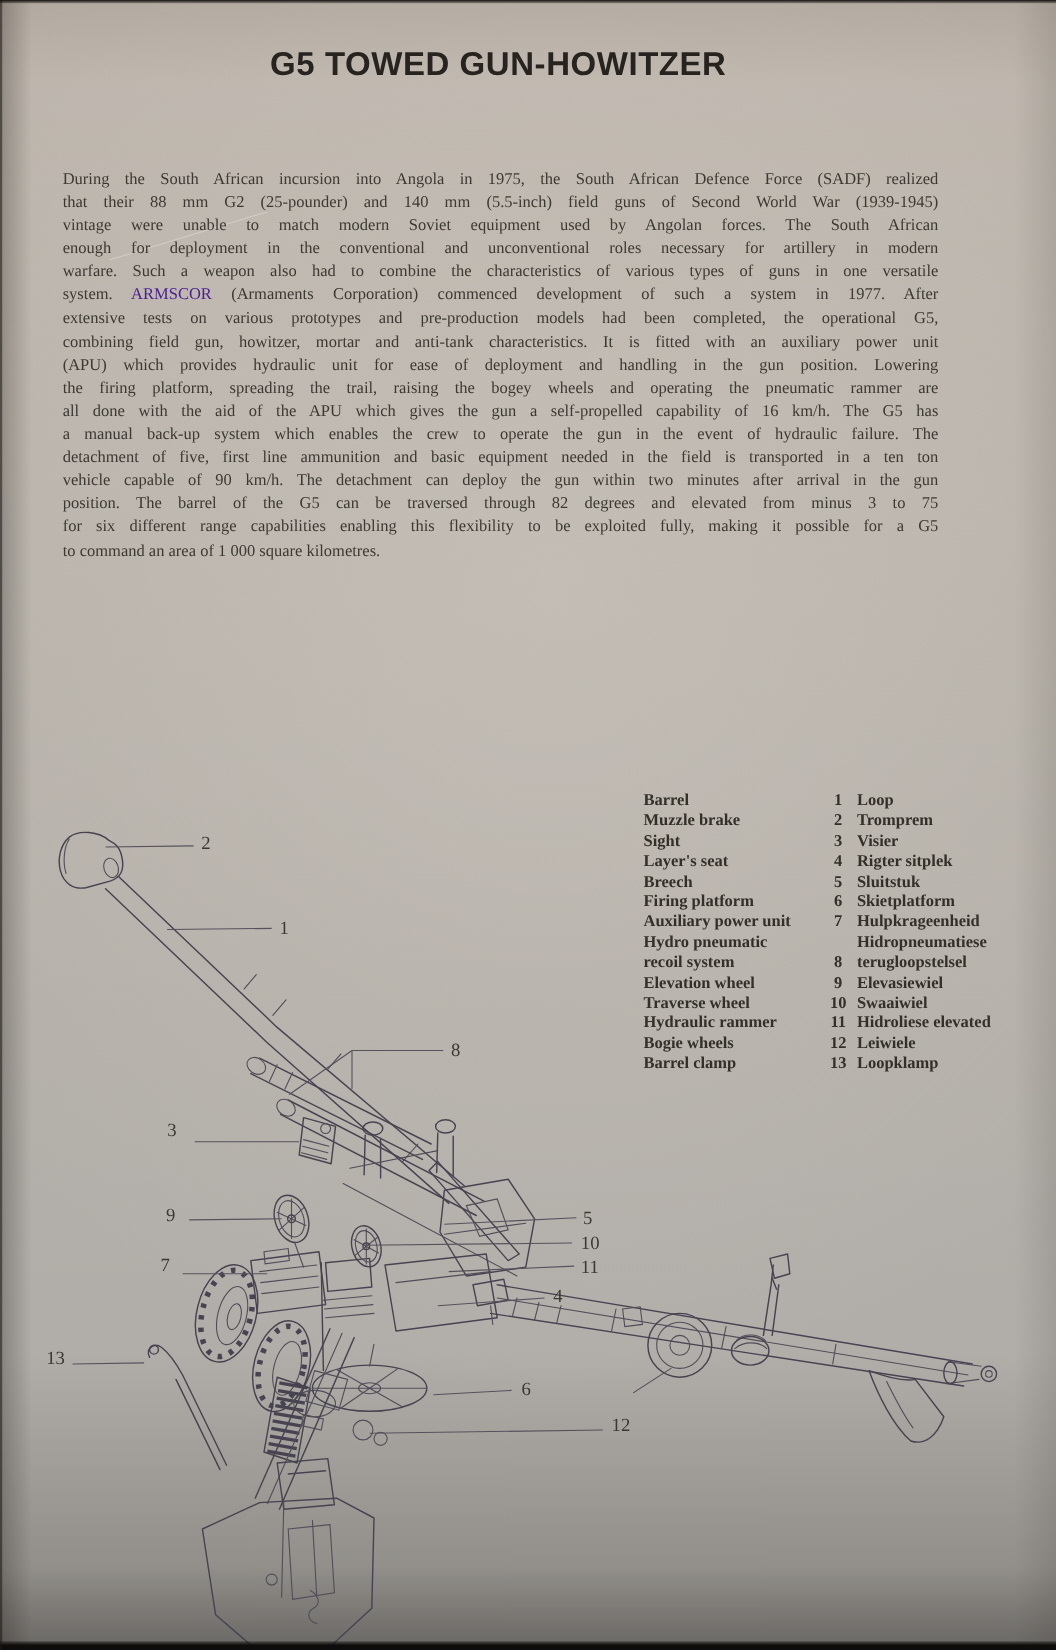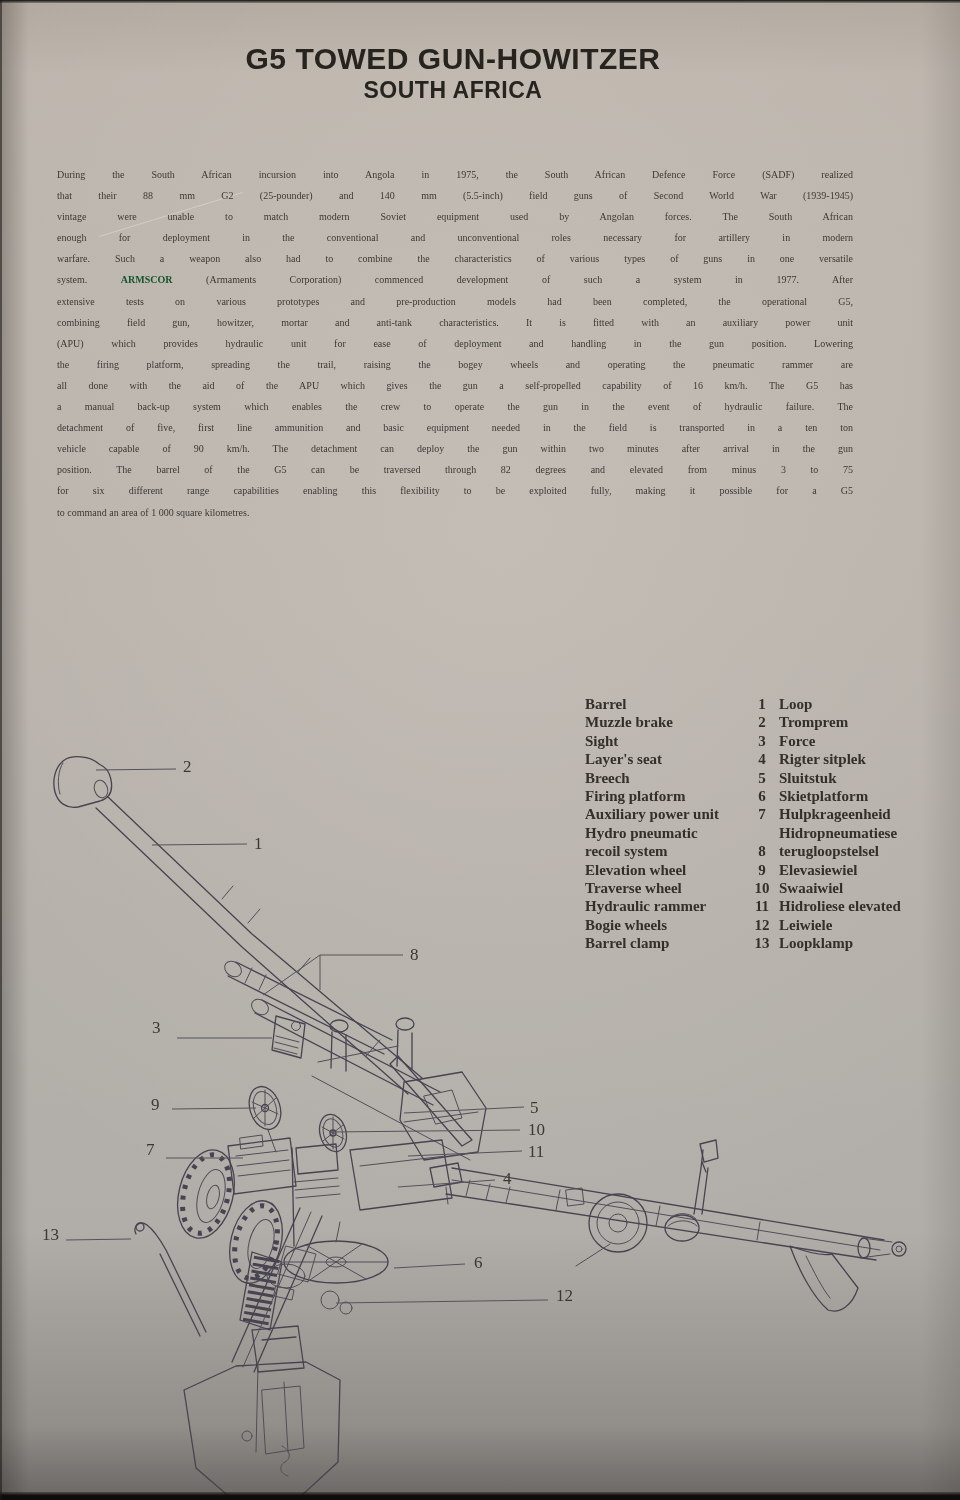--- a/index.html
+++ b/index.html
@@ -24,29 +24,29 @@
   .edge.left{top:0;left:0;width:2px;height:100%;background:rgba(28,24,20,0.55);}
   .scratch{position:absolute;left:96px;top:214px;width:150px;height:1px;
     background:rgba(245,240,232,0.35);transform:rotate(-17deg);}
 
   .titles{position:absolute;left:0;top:42px;width:906px;text-align:center;color:#272420;}
   .titles h1{margin:0;font:700 30px/1.1 "Liberation Sans",sans-serif;letter-spacing:0.5px;text-align:center;}
   .titles h2{margin:3px 0 0;font:700 23px/1.1 "Liberation Sans",sans-serif;letter-spacing:0.5px;}
   .titles h3{margin:3px 0 0;font:700 20px/1.1 "Liberation Sans",sans-serif;}
 
   .article{
-    position:absolute;left:57px;top:164px;width:796px;
-    font-size:10px;line-height:21.1px;color:#3c3933;
+    position:absolute;left:57px;top:153px;width:796px;
+    font-size:15px;line-height:21.1px;color:#3c3933;
   }
   .tline{text-align:justify;text-align-last:justify;white-space:normal;}
   .tline.last{text-align-last:left;}
-  .tline b{font-weight:700;color:#14532d;}
+  .tline b{font-weight:400;color:#4c1d95;}
 
   .legend{
-    position:absolute;left:585px;top:695px;width:353px;
+    position:absolute;left:585px;top:719px;width:353px;
     font-family:"Liberation Serif",serif;font-weight:700;font-size:15px;line-height:18.4px;
     color:#33302a;
   }
   .lrow{display:flex;}
   .lrow .en{width:160px;text-align:left;white-space:nowrap;}
   .lrow .num{width:34px;text-align:center;}
   .lrow .af{flex:1;white-space:nowrap;}
 
   svg.diagram{position:absolute;left:0;top:0;width:960px;height:1500px;}
   .art{fill:none;stroke:#474350;stroke-width:1.3;stroke-linecap:round;stroke-linejoin:round;}
@@ -57,21 +57,20 @@
   .callout-num{font-family:"Liberation Serif",serif;font-size:17px;fill:#3b3832;}
 </style>
 </head>
 <body>
 
 <div class="paper"></div>
 <div class="scratch"></div>
 
 <header class="titles">
   <h1>G5 TOWED GUN-HOWITZER</h1>
-  <h2>SOUTH AFRICA</h2>
 </header>
 
 <section class="article" id="article">
     <div class="tline">During the South African incursion into Angola in 1975, the South African Defence Force (SADF) realized</div>
     <div class="tline">that their 88 mm G2 (25-pounder) and 140 mm (5.5-inch) field guns of Second World War (1939-1945)</div>
     <div class="tline">vintage were unable to match modern Soviet equipment used by Angolan forces.  The South African</div>
     <div class="tline">enough for deployment in the conventional and unconventional roles necessary for artillery in modern</div>
     <div class="tline">warfare.  Such a weapon also had to combine the characteristics of various types of guns in one versatile</div>
     <div class="tline">system.  <b>ARMSCOR</b> (Armaments Corporation) commenced development of such a system in 1977.  After</div>
     <div class="tline">extensive tests on various prototypes and pre-production models had been completed, the operational G5,</div>
@@ -97,21 +96,21 @@
 
     <div class="lrow">
       <span class="en">Muzzle brake</span>
       <span class="num">2</span>
       <span class="af">Tromprem</span>
     </div>
 
     <div class="lrow">
       <span class="en">Sight</span>
       <span class="num">3</span>
-      <span class="af">Force</span>
+      <span class="af">Visier</span>
     </div>
 
     <div class="lrow">
       <span class="en">Layer's seat</span>
       <span class="num">4</span>
       <span class="af">Rigter sitplek</span>
     </div>
 
     <div class="lrow">
       <span class="en">Breech</span>

